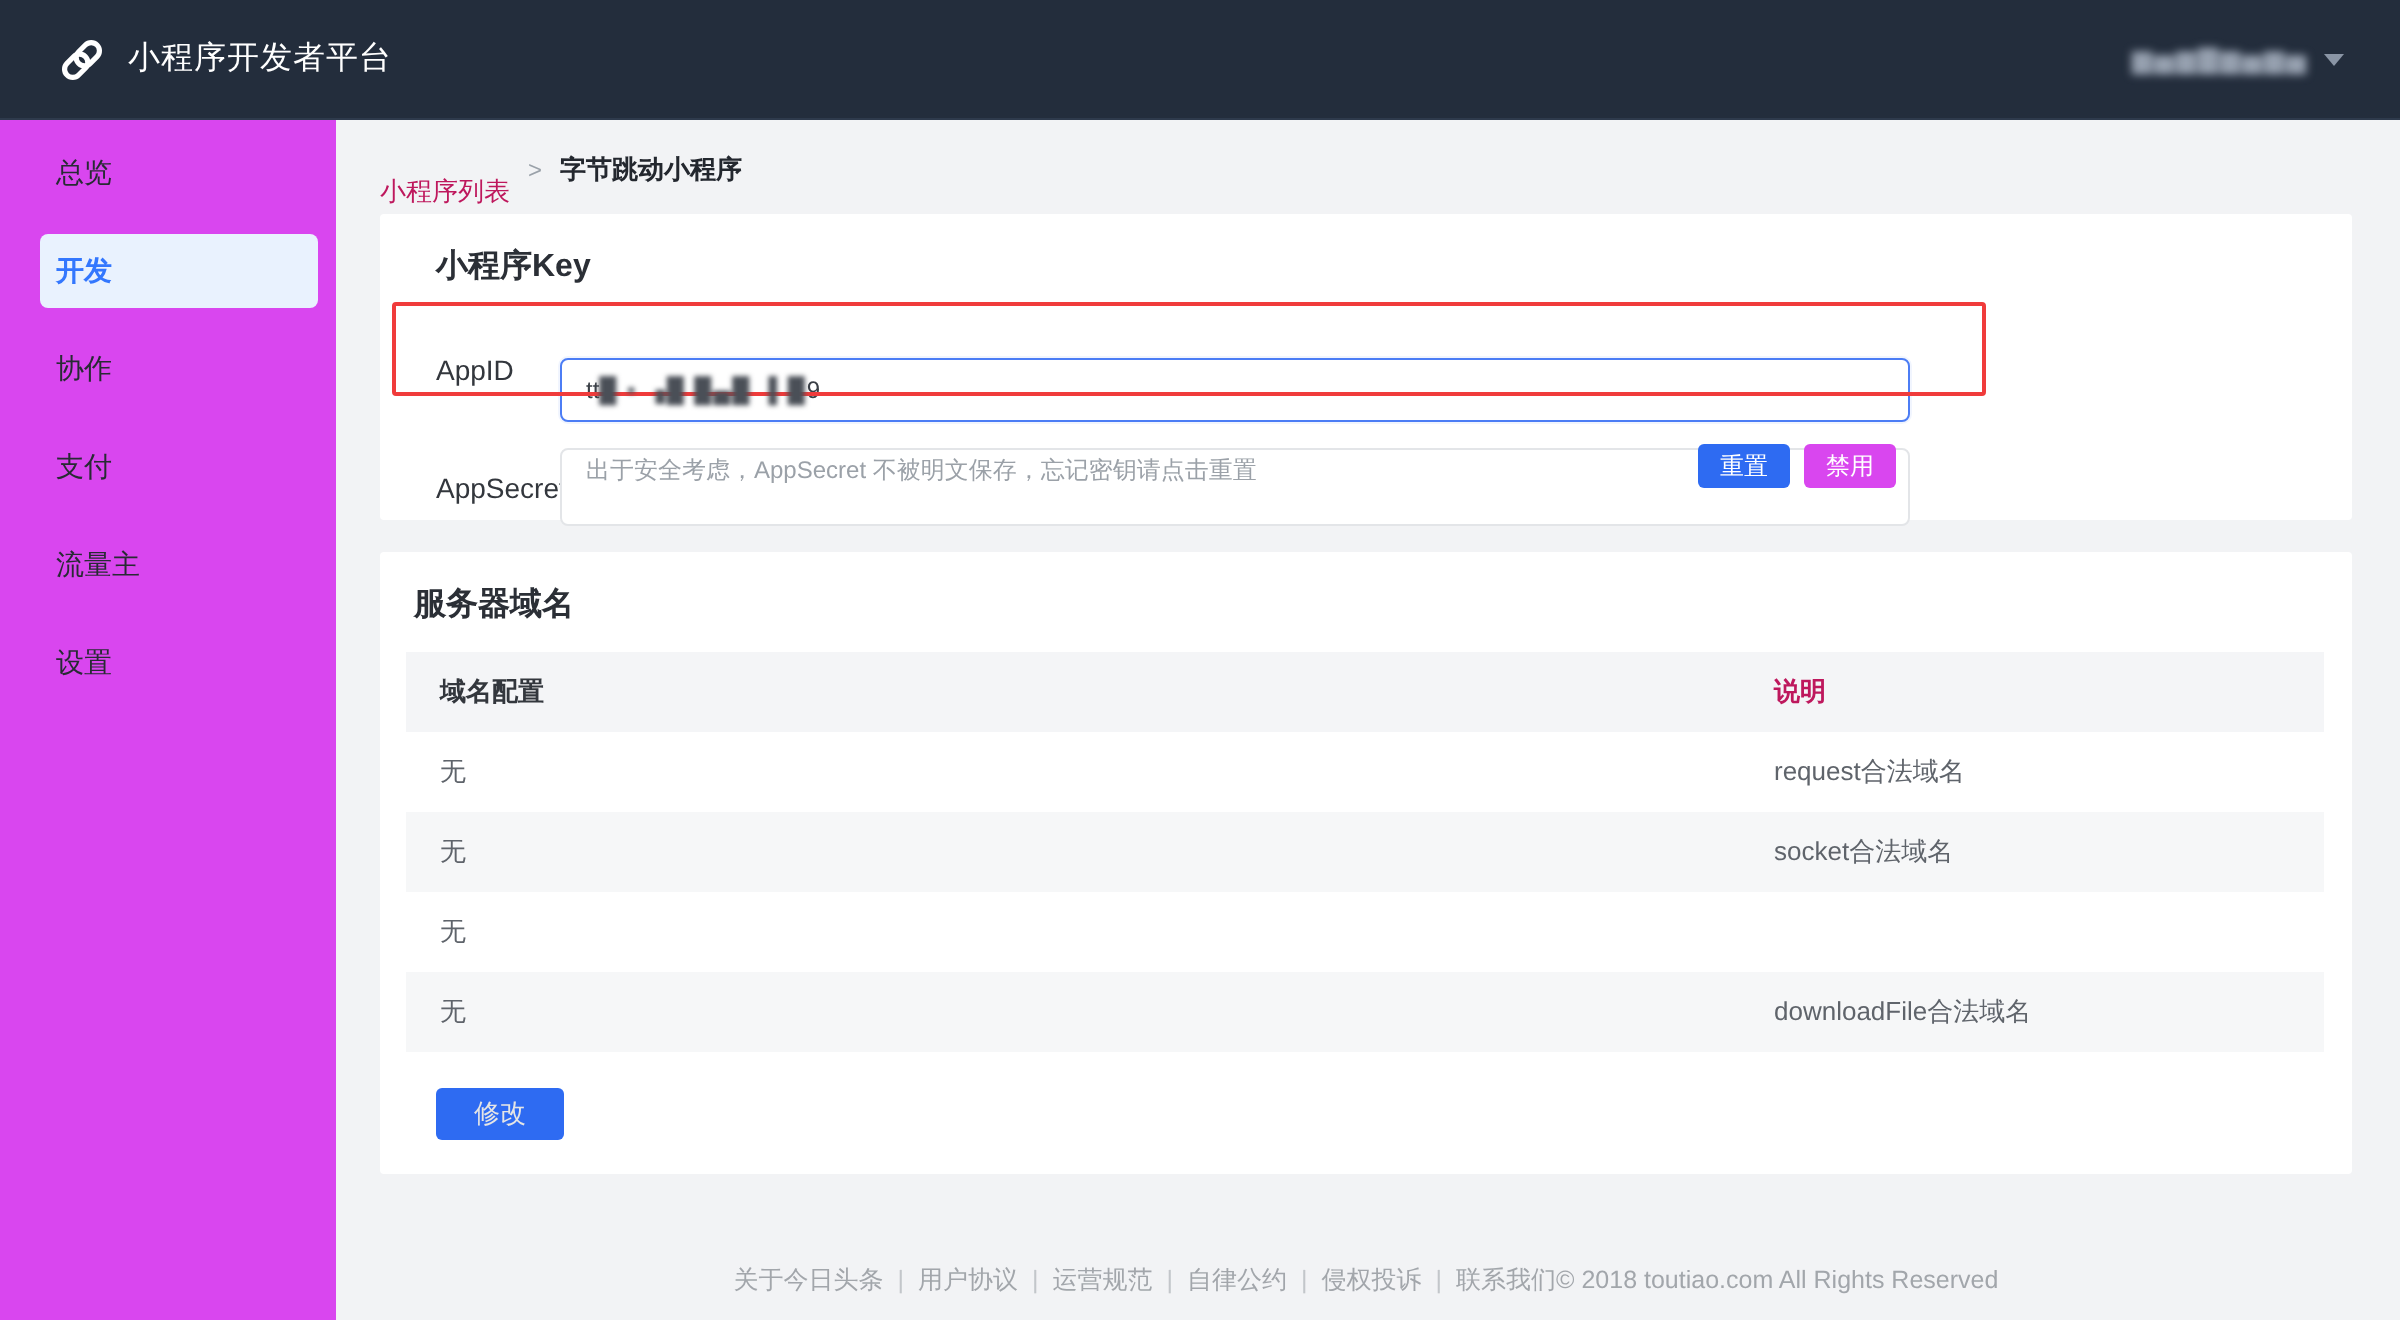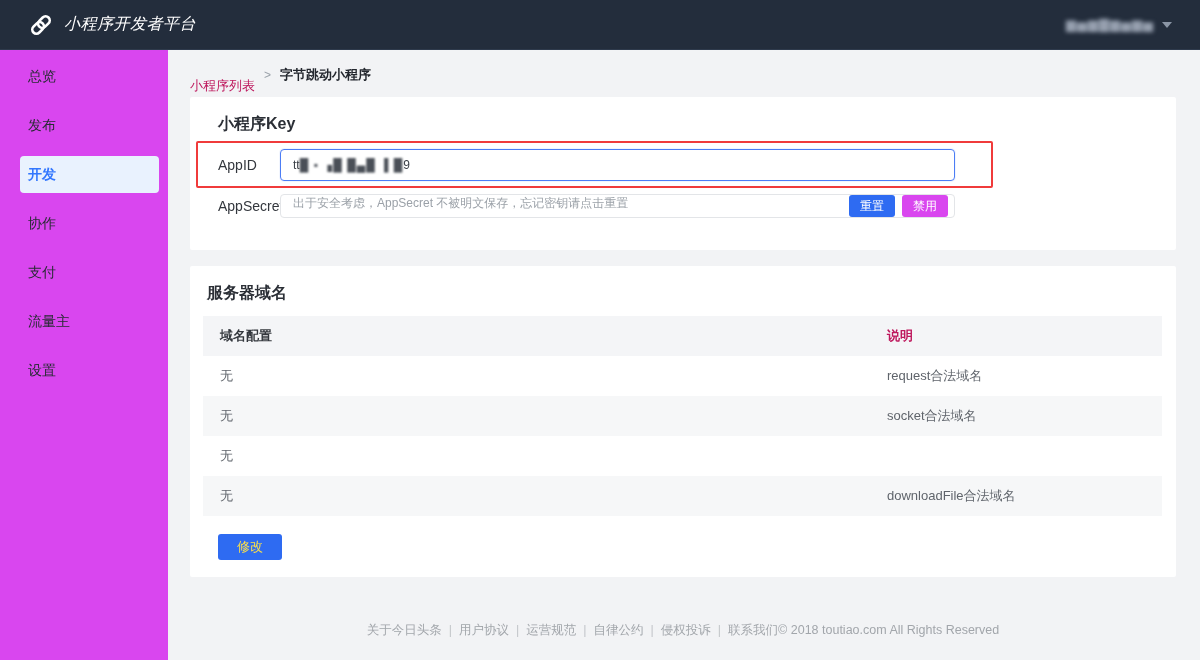--- a/index.html
+++ b/index.html
@@ -3,22 +3,22 @@
 <meta charset="utf-8">
 <style>
   * { margin:0; padding:0; box-sizing:border-box; }
   html,body { width:1200px; height:660px; }
   body {
     font-family:"Liberation Sans","DejaVu Sans",sans-serif;
     background:#f2f3f5; color:#333; overflow:hidden;
   }
   
   .topbar {
-    height:50px; background:#232d3c; display:flex; align-items:center;
-    justify-content:space-between; padding:0 28px; border-bottom:1px solid #2e3a4c;font-style:italic;
+    height:60px; background:#232d3c; display:flex; align-items:center;
+    justify-content:space-between; padding:0 28px; border-bottom:1px solid #2e3a4c;
   }
   .brand { display:flex; align-items:center; gap:10px; }
   .brand svg { display:block; }
   .brand-title { color:#ffffff; font-size:16px; letter-spacing:.5px; }
   .userbox { display:flex; align-items:center; gap:8px; cursor:pointer; }
   .user-name { color:#97a1b0; font-size:13px; filter:blur(2.2px); letter-spacing:1px; }
   .caret { width:0; height:0; border-left:5px solid transparent; border-right:5px solid transparent; border-top:6px solid #8a95a5; }
   
   .app { display:flex; height:610px; }
   .sidebar { width:168px; background:#d946ef; padding-top:8px; flex:none; }
@@ -37,30 +37,30 @@
   .card { background:#ffffff; border-radius:2px; }
   .card-key { margin-top:12px; padding:16px 28px 27px 28px; position:relative; height:153px; }
   .card-title { font-size:16px; font-weight:bold; color:#2b2f36; line-height:22px; }
   .form-row { display:flex; align-items:center; }
   .row-appid { margin-top:14px; }
   .row-appsecret { margin-top:13px; }
   .form-label { width:62px; flex:none; font-size:14px; color:#33373d; }
   .appid-input {
     width:675px; height:32px; border:1px solid #4c7df5; border-radius:4px;
     background:#fff; display:flex; align-items:center; padding:0 12px;
-    font-size:12px; color:#3a3f46; box-shadow:0 0 0 1px rgba(76,125,245,.08);
+    font-size:12px; color:#3a3f46; box-shadow:0 0 0 1px rgba(76,125,245,.08);margin-top:20px;
   }
   .masked { filter:blur(1.3px); letter-spacing:1px; color:#4a4f57; }
   .annotation-rect {
     position:absolute; left:6px; top:44px; width:797px; height:47px;
     border:2px solid #f03b3b; pointer-events:none; border-radius:2px;
   }
   .appsecret-box {
-    width:675px; height:24px; border:1px solid #e3e5e8; border-radius:4px;
-    display:flex; align-items:flex-start; padding:0 6px 18px 12px; background:#fff;
+    width:675px; height:39px; border:1px solid #e3e5e8; border-radius:4px;
+    display:flex; align-items:flex-end; padding:0 6px 18px 12px; background:#fff;
   }
   .appsecret-placeholder { flex:1; font-size:12px; color:#9ba1a8; }
   .mini-btn {
     height:22px; padding:0 11px; border:none; border-radius:3px; color:#fff;
     font-size:12px; margin-left:7px; cursor:pointer; font-family:inherit; line-height:22px;
   }
   .btn-blue { background:#2e6bf2; }
   .btn-red { background:#d946ef; }
   
   .card-domain { margin-top:16px; padding:16px 13px 17px 13px; height:311px; }
@@ -68,21 +68,21 @@
   .domain-table { margin-top:12px; width:959px; font-size:13px; }
   .t-row { height:40px; display:flex; align-items:center; }
   .t-row.head { background:#f4f5f7; font-weight:bold; color:#33373d; }
   .t-row.even { background:#f6f7f8; }
   .t-row.odd { background:#ffffff; }
   .t-col1 { width:684px; padding-left:17px; flex:none; color:#5f646b; }
   .t-row.head .t-col1 { color:#33373d; }
   .t-col2 { flex:1; color:#5f646b; }
   .t-row.head .t-col2 { color:#be185d; }
   .modify-btn {
-    margin:18px 0 0 15px; width:64px; height:26px; background:#2e6bf2; color:#fde047;
+    margin:18px 0 0 15px; width:64px; height:26px; background:#2e6bf2; color:#e5e5e5;
     border:none; border-radius:3px; font-size:13px; cursor:pointer; font-family:Liberation Mono, monospace;
   }
   
   .footer { margin-top:45px; text-align:center; font-size:12.5px; color:#a2a6ab; }
   .footer .f-link { cursor:pointer; }
   .footer .f-sep { margin:0 7px; color:#c3c6ca; }
 </style>
 </head>
 <body>
 
@@ -101,21 +101,20 @@
   <div class="userbox">
     <span class="user-name">▆▅▆▇▆▅▆▅</span>
     <span class="caret"></span>
   </div>
 </div>
 
 <div class="app">
 
   <div class="sidebar">
     <div class="side-item">总览</div>
-    <div class="side-item">发布</div>
     <div class="side-item active">开发</div>
     <div class="side-item">协作</div>
     <div class="side-item">支付</div>
     <div class="side-item">流量主</div>
     <div class="side-item">设置</div>
   </div>
 
   <div class="main">
 
     <div class="breadcrumb">

